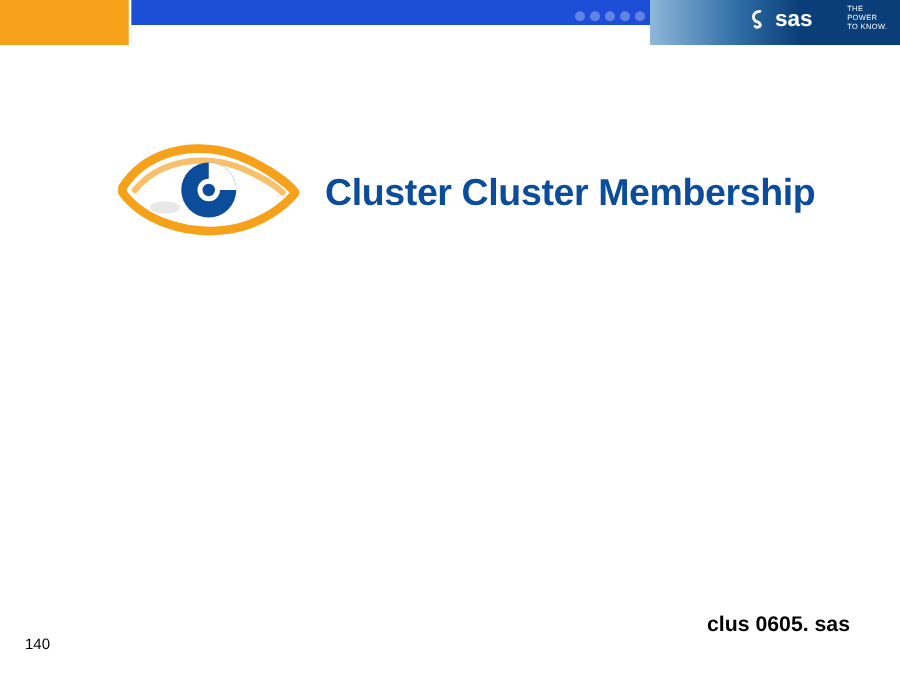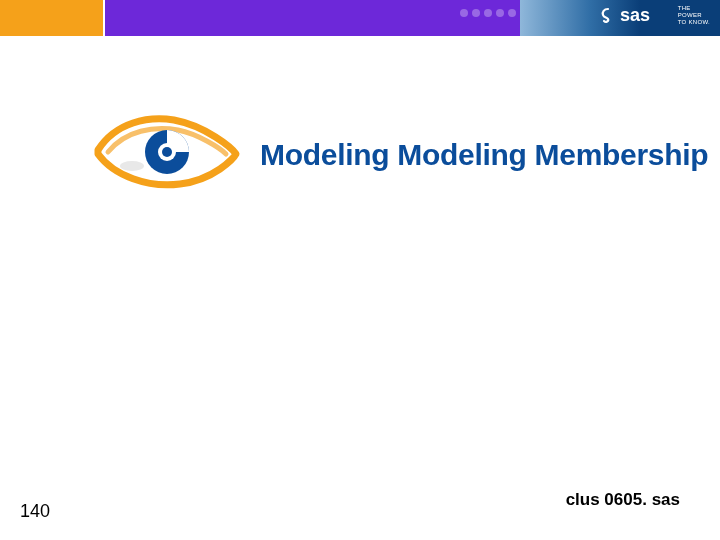--- a/index.html
+++ b/index.html
@@ -1,30 +1,30 @@
 <!DOCTYPE html>
 <html><head>
 <meta charset="utf-8">
 <style>
   * { margin: 0; padding: 0; box-sizing: border-box; }
   html, body { width: 720px; height: 540px; font-family: Arial, Helvetica, sans-serif; background: #fff; overflow: hidden; }
   .slide { position: relative; width: 720px; height: 540px; background: #fff; }
-  .topbar { position: absolute; top: 0; left: 0; width: 720px; height: 36px; background: #6d28d9; }
+  .topbar { position: absolute; top: 0; left: 0; width: 720px; height: 20px; background: #1d4ed8; }
   .orange-block { position: absolute; top: 0; left: 0; width: 105px; height: 36px; background: #f5a11a; border-right: 2px solid #fff; }
   .dots { position: absolute; top: 9px; left: 460px; display: flex; gap: 4px; }
   .dots span { width: 8px; height: 8px; border-radius: 50%; background: rgba(255,255,255,0.3); }
   .gradient-seg { position: absolute; top: 0; left: 520px; right: 0; height: 36px;
     background: linear-gradient(90deg, #8fb7da 0%, #306ea6 35%, #0a3e78 60%, #0a3e78 100%); }
   .sas-logo { position: absolute; top: 5px; right: 70px; color: #fff; font-weight: bold; font-size: 18px; display: flex; align-items: center; }
   .sas-logo svg { margin-right: 3px; }
   .tagline { position: absolute; top: 5px; right: 10px; color: #fff; font-size: 6px; line-height: 7px; letter-spacing: 0.3px; }
   .eye-icon { position: absolute; top: 112px; left: 92px; }
   .title { position: absolute; top: 138px; left: 260px; color: #0b4d9b; font-weight: bold; font-size: 30px; letter-spacing: -0.3px; white-space: nowrap; }
   .body-text { position: absolute; top: 208px; left: 160px; width: 480px; color: #000; font-size: 20px; line-height: 1.25; }
-  .page-num { position: absolute; bottom: 18px; left: 20px; font-size: 18px; color: #000; }
+  .page-num { position: absolute; bottom: 18px; left: 20px; font-size: 12px; color: #000; }
   .filename { position: absolute; bottom: 30px; right: 40px; font-size: 17px; color: #000; font-weight: bold; }
 </style>
 </head>
 <body>
 
 <div class="slide">
 
   <div class="topbar">
     <div class="gradient-seg"></div>
     <div class="orange-block"></div>
@@ -53,20 +53,20 @@
       <path d="M6 38 C24 10 56 4 82 8 C114 14 140 36 144 42 C142 46 122 68 88 72 C56 76 22 64 6 42 Z" fill="none" stroke="#f5a11a" stroke-width="7" stroke-linejoin="round"></path>
       <path d="M16 40 C34 18 62 14 86 18 C106 22 128 36 134 42" fill="none" stroke="#f8c06a" stroke-width="5" stroke-linecap="round"></path>
       <circle cx="75" cy="40" r="22" fill="#0b4d9b"></circle>
       <path d="M75 18 A22 22 0 0 1 97 40 L75 40 Z" fill="#fff"></path>
       <circle cx="75" cy="40" r="9" fill="#fff"></circle>
       <circle cx="75" cy="40" r="5" fill="#0b4d9b"></circle>
       <ellipse cx="40" cy="54" rx="12" ry="5" fill="#e8e8e8"></ellipse>
     </svg>
   </div>
 
-  <div class="title">Modeling Modeling Membership</div>
+  <div class="title">Cluster Cluster Membership</div>
 
 
   <div class="page-num">140</div>
 
   <div class="filename">clus 0605. sas</div>
 
 </div>
 
 </body></html>

